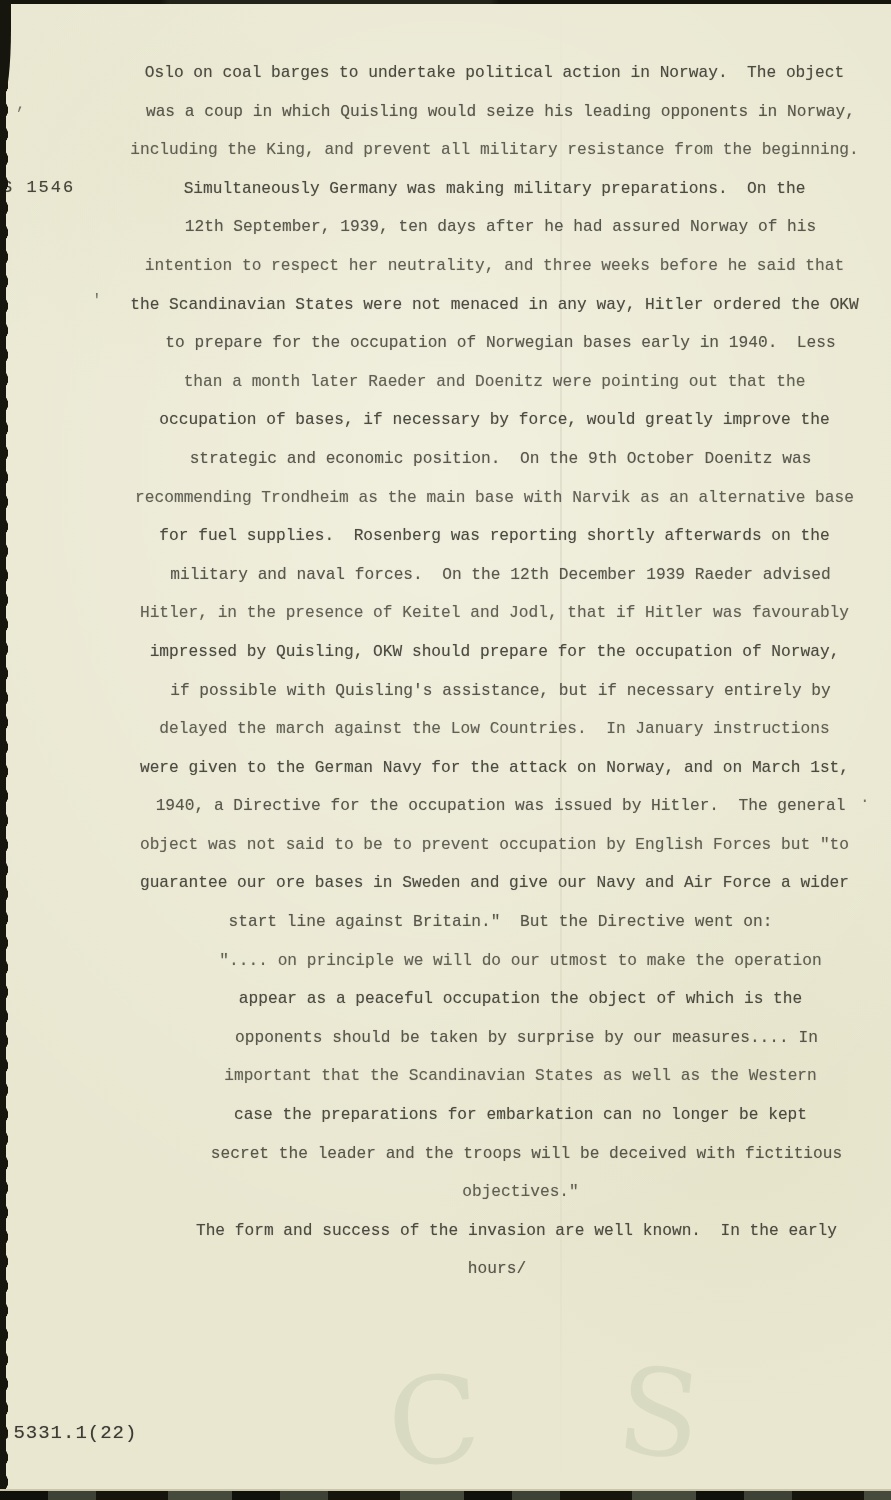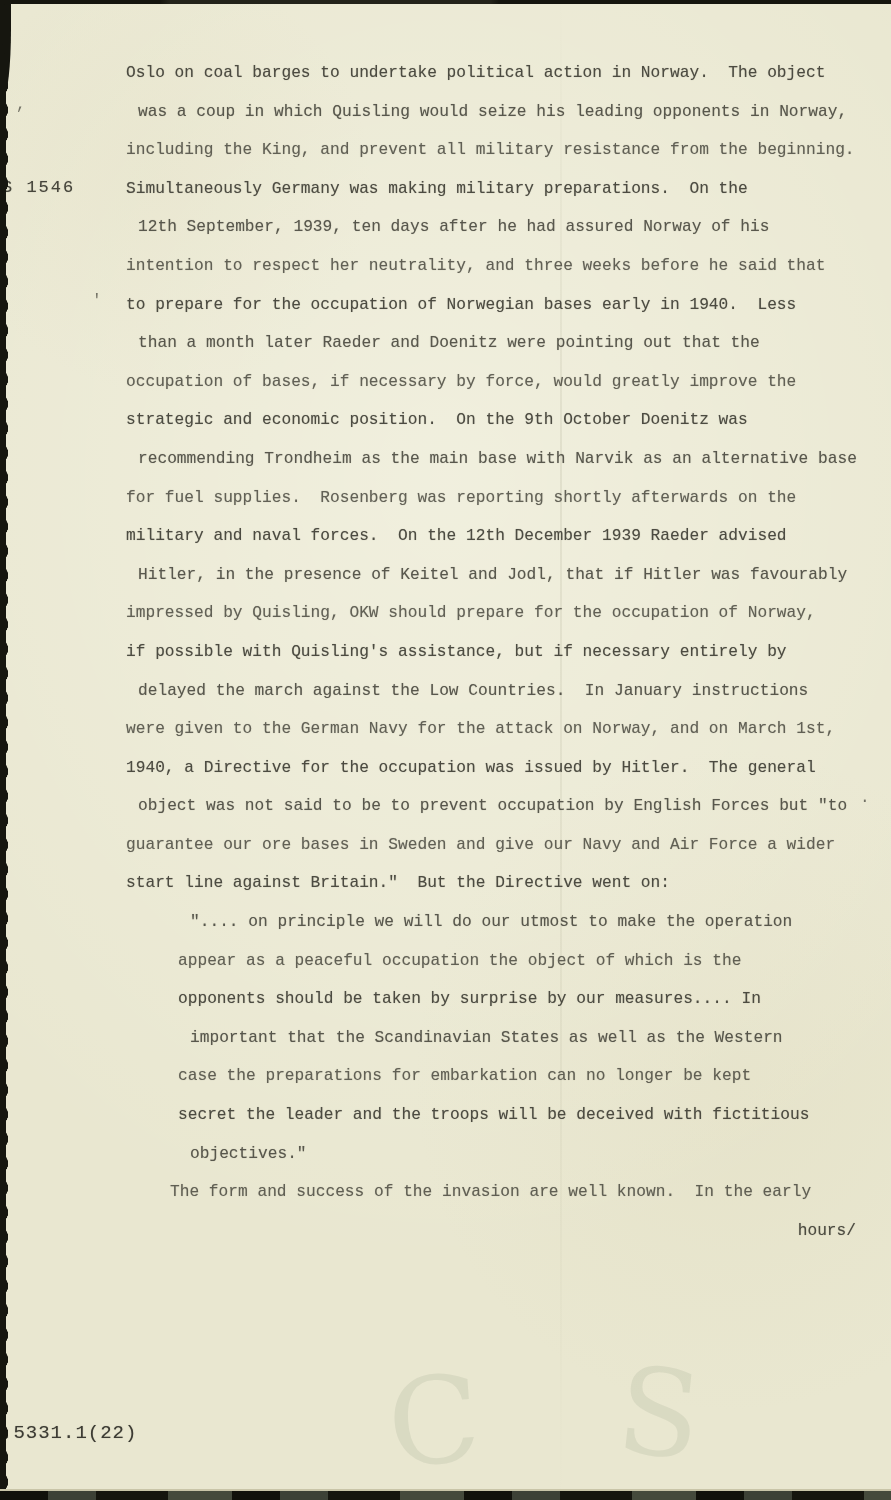--- a/index.html
+++ b/index.html
@@ -29,24 +29,24 @@
   .crease{position:absolute;left:560px;top:0;bottom:0;width:2px;
     background:linear-gradient(rgba(150,148,120,0), rgba(150,148,120,0.16) 30%, rgba(150,148,120,0.10) 70%, rgba(150,148,120,0));}
   .ghost{position:absolute;font-family:"DejaVu Serif",serif;font-size:120px;
     color:rgba(138,148,124,0.16);transform:rotate(-4deg);}
   .ghost-c{left:388px;top:1352px;}
   .ghost-s{left:618px;top:1344px;transform:rotate(6deg);}
 
   
   .text-block{position:absolute;left:126px;top:54px;width:737px;
     font-size:16.2px;line-height:38.6px;color:#3f3e35;}
-  .line{white-space:pre;height:38.6px;text-shadow:0 0 1px rgba(63,62,53,0.45);}
+  .line{white-space:pre;height:38.6px;text-shadow:0 0 1px rgba(63,62,53,0.45);text-align:center;}
   .line.quote{padding-left:52px;}
   .line.para{padding-left:44px;}
-  .line.right{text-align:right;padding-right:7px;}
+  .line.right{text-align:center;padding-right:7px;}
   .line:nth-child(3n){opacity:.80;}
   .line:nth-child(3n+1){opacity:.92;}
   .line:nth-child(3n+2){opacity:.85;margin-left:12px;}
 
   .margin-note{position:absolute;left:2px;top:178px;font-size:17px;color:#46453b;
     letter-spacing:2px;text-shadow:0 0 1px rgba(63,62,53,0.4);}
   .reference{position:absolute;left:1px;top:1422px;font-size:19px;color:#3c3b33;
     letter-spacing:1px;text-shadow:0 0 1px rgba(60,59,51,0.4);}
   .stray{position:absolute;font-size:16px;color:#55544a;opacity:.8;}
 </style>
@@ -62,20 +62,21 @@
 
   <div class="margin-note">S 1546</div>
 
   <div class="text-block">
       <div class="line body">Oslo on coal barges to undertake political action in Norway.  The object</div>
       <div class="line body">was a coup in which Quisling would seize his leading opponents in Norway,</div>
       <div class="line body">including the King, and prevent all military resistance from the beginning.</div>
       <div class="line body">Simultaneously Germany was making military preparations.  On the</div>
       <div class="line body">12th September, 1939, ten days after he had assured Norway of his</div>
       <div class="line body">intention to respect her neutrality, and three weeks before he said that</div>
+      <div class="line body">the Scandinavian States were not menaced in any way, Hitler ordered the OKW</div>
       <div class="line body">to prepare for the occupation of Norwegian bases early in 1940.  Less</div>
       <div class="line body">than a month later Raeder and Doenitz were pointing out that the</div>
       <div class="line body">occupation of bases, if necessary by force, would greatly improve the</div>
       <div class="line body">strategic and economic position.  On the 9th October Doenitz was</div>
       <div class="line body">recommending Trondheim as the main base with Narvik as an alternative base</div>
       <div class="line body">for fuel supplies.  Rosenberg was reporting shortly afterwards on the</div>
       <div class="line body">military and naval forces.  On the 12th December 1939 Raeder advised</div>
       <div class="line body">Hitler, in the presence of Keitel and Jodl, that if Hitler was favourably</div>
       <div class="line body">impressed by Quisling, OKW should prepare for the occupation of Norway,</div>
       <div class="line body">if possible with Quisling's assistance, but if necessary entirely by</div>

